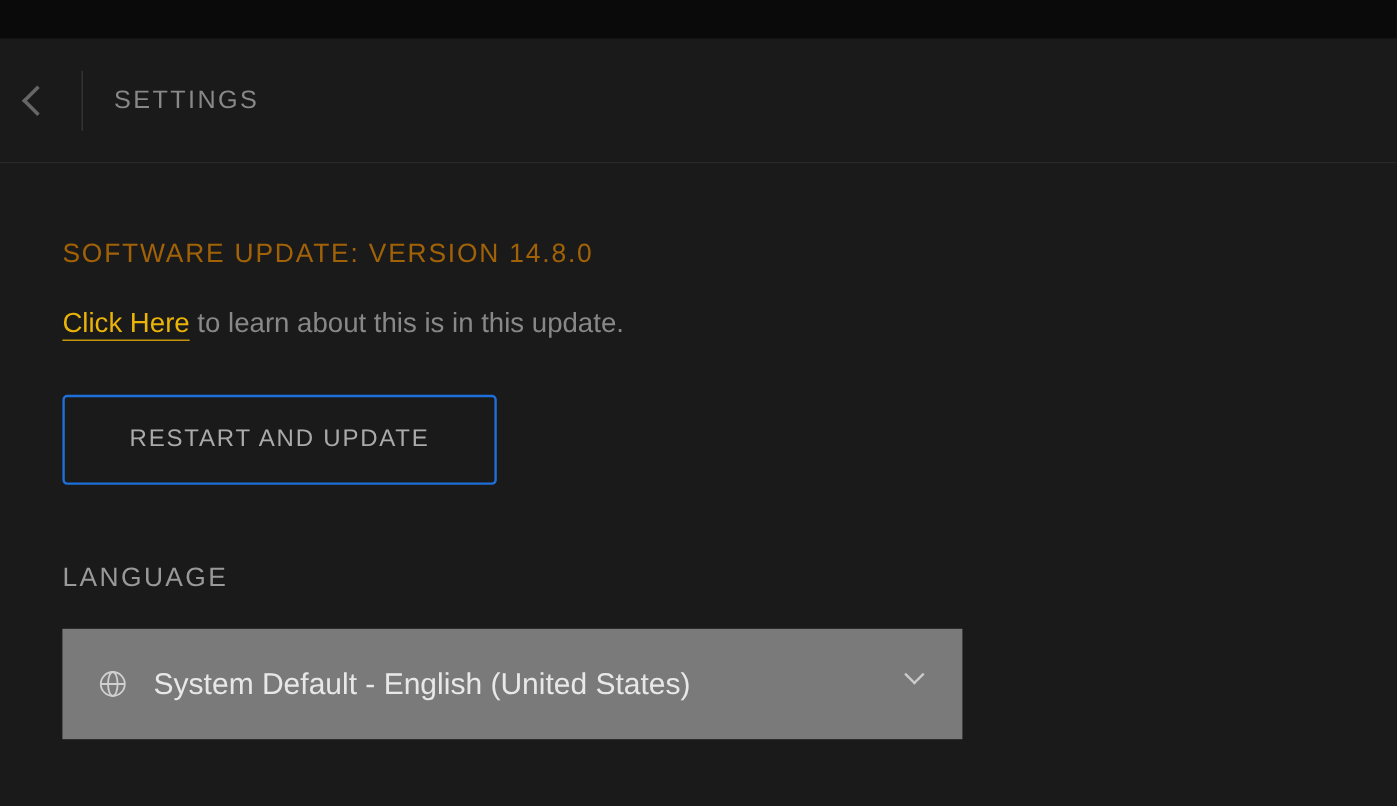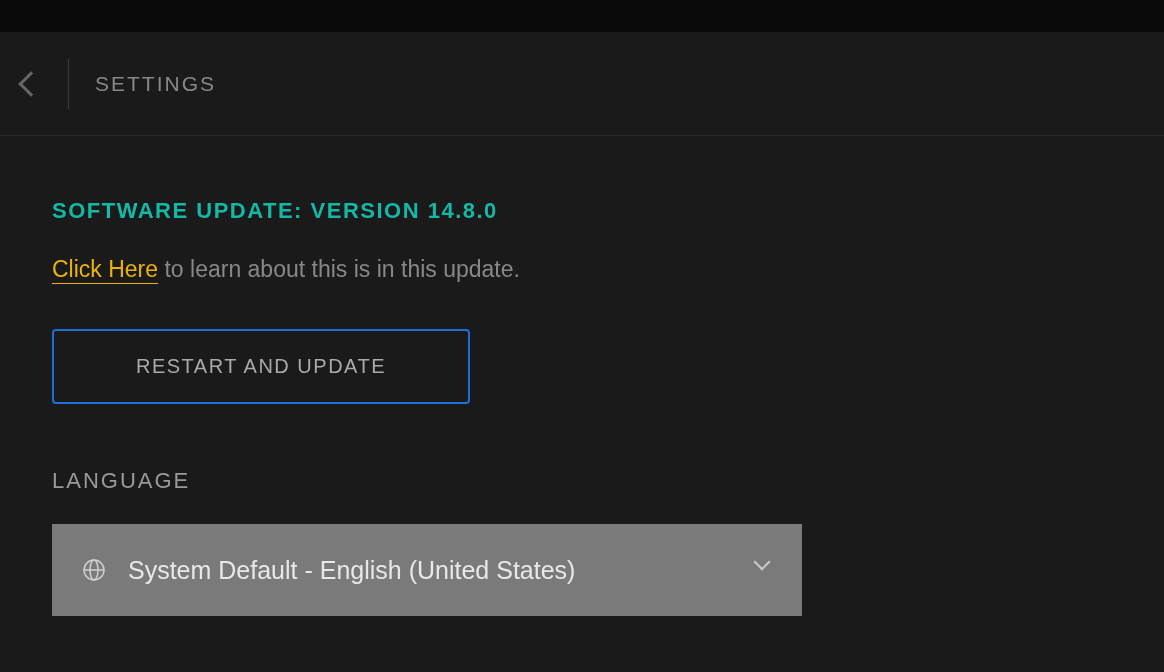--- a/index.html
+++ b/index.html
@@ -48,22 +48,22 @@
       font-weight: 400;
       color: #888888;
       text-transform: uppercase;
     }
     .content {
       padding: 62px 52px 0 52px;
     }
     .section-heading {
       font-size: 22px;
       letter-spacing: 1.5px;
-      font-weight: 700;
-      color: #14b8a6;
+      font-weight: 400;
+      color: #a16207;
       text-transform: uppercase;
       margin-bottom: 32px;
     }
     .update-text {
       font-size: 23px;
       color: #888888;
       margin-bottom: 46px;
       font-weight: 300;
     }
     .update-link {
@@ -73,21 +73,21 @@
       cursor: pointer;
       color: #eab308;
     }
     .restart-button {
       border: 2px solid #1e6fd9;
       background: transparent;
       color: #aaaaaa;
       font-size: 20px;
       letter-spacing: 1.5px;
       font-weight: 400;
-      padding: 24px 82px;
+      padding: 24px 54px;
       cursor: pointer;
       border-radius: 4px;
       text-transform: uppercase;
       font-family: inherit;
       margin-bottom: 64px;
       display: inline-block;
     }
     .language-heading {
       font-size: 22px;
       letter-spacing: 2px;

